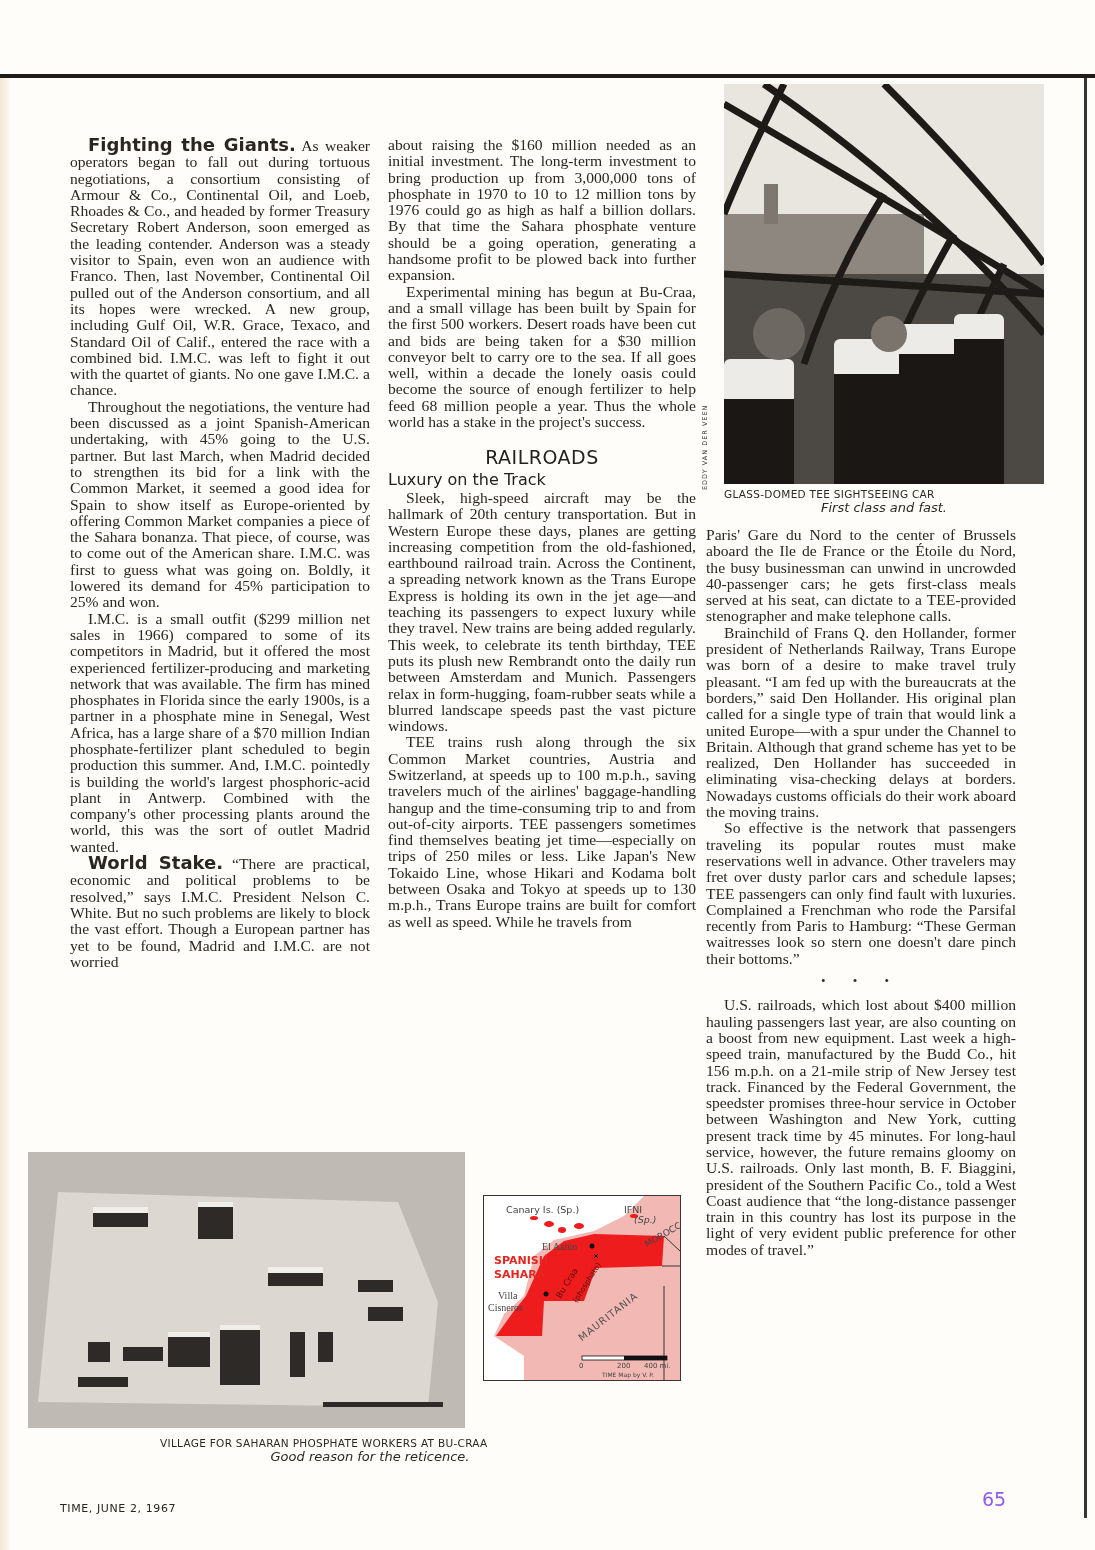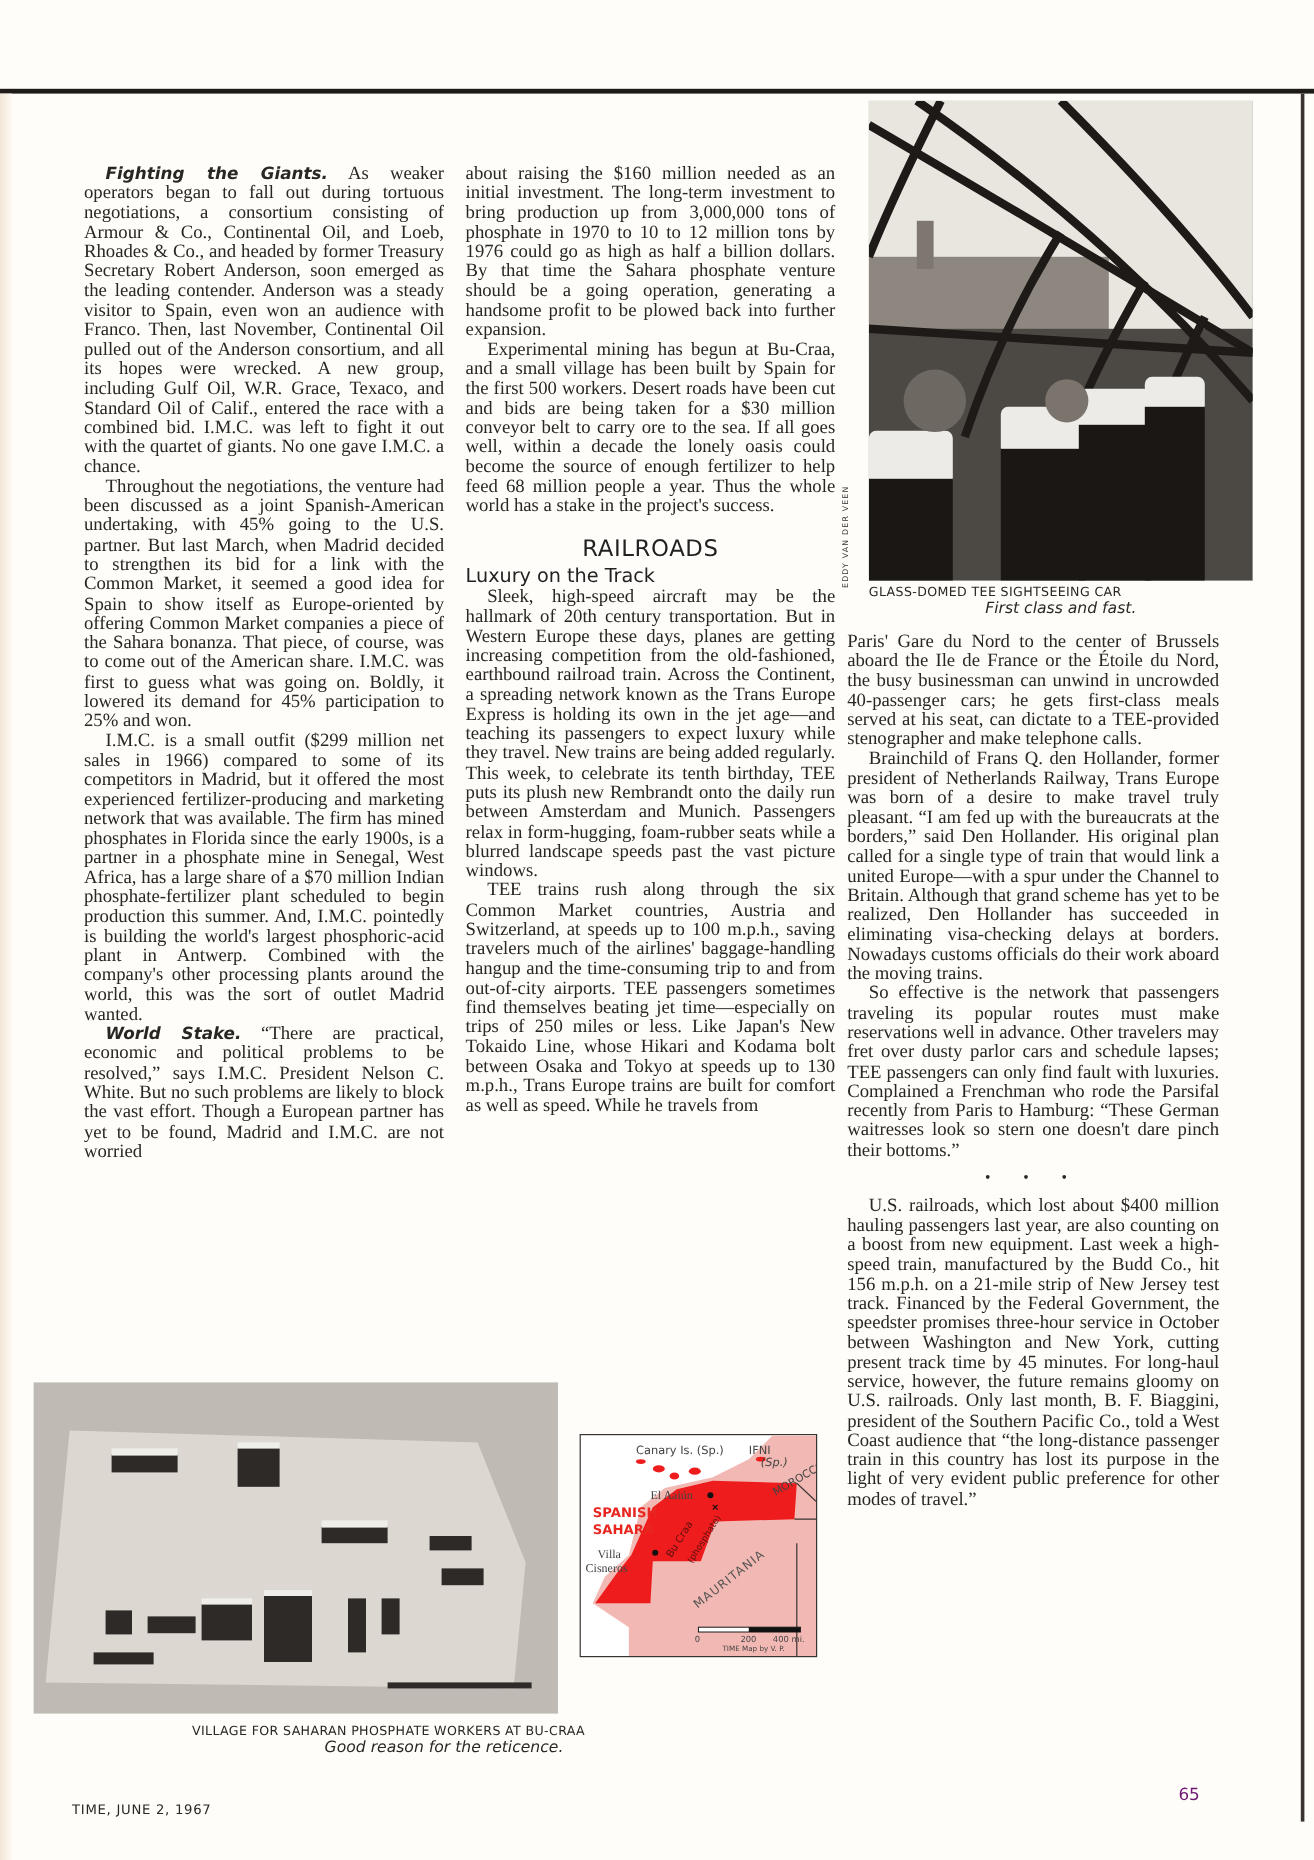--- a/index.html
+++ b/index.html
@@ -3,37 +3,37 @@
 <meta charset="utf-8">
 <style>
   html,body{margin:0;padding:0;}
   body{width:1095px;height:1550px;background:#fefdf9;position:relative;overflow:hidden;font-family:"Liberation Serif",serif;color:#2a2622;}
   .topline{position:absolute;left:0;top:74px;width:1095px;height:4px;background:#1e1b19;}
   .leftedge{position:absolute;left:0;top:78px;width:10px;height:1472px;background:linear-gradient(to right,#f3e6d6,#fdfaf4);}
   .rightedge{position:absolute;right:8px;top:78px;width:3px;height:1440px;background:#3a3430;}
   .col{position:absolute;font-size:15.6px;line-height:16.3px;text-align:justify;}
   .col p{margin:0;text-indent:18px;}
   .col p.noindent{text-indent:0;}
-  .runin{font-family:"DejaVu Sans",sans-serif;font-weight:bold;font-size:14px;font-style:italic;}
+  .runin{font-family:"DejaVu Sans",sans-serif;font-weight:bold;font-size:18px;}
   #col1{left:70px;top:137px;width:300px;}
   #col2{left:388px;top:137px;width:308px;}
   #col3{left:706px;top:527px;width:310px;}
   .section{font-family:"DejaVu Sans",sans-serif;font-size:19px;text-align:center;margin:19px 0 6px 0;letter-spacing:0.5px;color:#222;}
   .headline{font-family:"DejaVu Sans",sans-serif;font-size:16px;margin:0 0 2px 0;color:#222;}
   .dots{text-align:center;letter-spacing:12px;margin:6px 0 8px 0;font-size:13px;}
   .photo-train{position:absolute;left:724px;top:84px;width:320px;height:400px;background:#b8b3ac;overflow:hidden;}
   .credit{position:absolute;left:701px;top:390px;width:20px;height:100px;writing-mode:vertical-rl;transform:rotate(180deg);font-family:"DejaVu Sans",sans-serif;font-size:6.5px;letter-spacing:1px;color:#333;}
   .cap-title{font-family:"DejaVu Sans",sans-serif;font-size:10.5px;letter-spacing:0.3px;text-align:left;color:#2c2824;}
   .cap-sub{font-family:"DejaVu Sans",sans-serif;font-style:italic;font-size:13px;text-align:center;color:#2c2824;}
   #cap-train{position:absolute;left:724px;top:488px;width:320px;}
   .photo-village{position:absolute;left:28px;top:1152px;width:437px;height:276px;background:#c7c3bc;overflow:hidden;}
   #cap-village{position:absolute;left:160px;top:1437px;width:420px;}
   .map{position:absolute;left:483px;top:1195px;width:196px;height:184px;border:1.5px solid #3a3330;background:#fff;overflow:hidden;}
   .footer{position:absolute;left:60px;top:1487px;font-family:"DejaVu Sans",sans-serif;font-size:11px;letter-spacing:0.6px;color:#2a2622;margin-top:15px;}
-  .pageno{position:absolute;left:982px;top:1488px;font-family:"DejaVu Sans",sans-serif;font-size:14px;color:#701a75;}
+  .pageno{position:absolute;left:982px;top:1488px;font-family:"DejaVu Sans",sans-serif;font-size:19px;color:#8b5cf6;}
   .mlabel{position:absolute;font-family:"DejaVu Sans",sans-serif;white-space:nowrap;}
 </style>
 </head>
 <body>
 
 <div class="topline"></div>
 <div class="leftedge"></div>
 <div class="rightedge"></div>
 
 <div class="col" id="col1">
@@ -140,21 +140,21 @@
     </g>
     <path d="M180 40 L196 55" stroke="#3a3330" fill="none"></path>
     <path d="M178 70 L196 70" stroke="#3a3330" fill="none"></path>
     <path d="M180 90 L180 184" stroke="#3a3330" fill="none"></path>
     <circle cx="108" cy="50" r="2.5" fill="#111"></circle>
     <circle cx="62" cy="98" r="2.5" fill="#111"></circle>
     <path d="M110 58 l4 4 M114 58 l-4 4" stroke="#111"></path>
     <rect x="98" y="160" width="85" height="4" fill="#fff" stroke="#111" stroke-width="0.8"></rect>
     <rect x="140" y="160" width="43" height="4" fill="#111"></rect>
   </svg>
-  <span class="mlabel" style="left:22px;top:8px;font-size:9.5px;color:#444;margin-left:24px;">Canary Is. (Sp.)</span>
+  <span class="mlabel" style="left:22px;top:8px;font-size:9.5px;color:#444;">Canary Is. (Sp.)</span>
   <span class="mlabel" style="left:140px;top:8px;font-size:9.5px;color:#444;">IFNI</span>
   <span class="mlabel" style="left:150px;top:18px;font-size:9.5px;color:#444;font-style:italic;">(Sp.)</span>
   <span class="mlabel" style="left:158px;top:32px;font-size:9px;color:#444;transform:rotate(-30deg);">MOROCCO</span>
   <span class="mlabel" style="left:58px;top:45px;font-size:10px;color:#444;font-family:'Liberation Serif',serif;">El Aaiún</span>
   <span class="mlabel" style="left:10px;top:58px;font-size:11px;font-weight:bold;color:#e8251f;">SPANISH</span>
   <span class="mlabel" style="left:10px;top:72px;font-size:11px;font-weight:bold;color:#e8251f;">SAHARA</span>
   <span class="mlabel" style="left:66px;top:82px;font-size:8.5px;color:#5a1010;transform:rotate(-58deg);">Bu Craa</span>
   <span class="mlabel" style="left:80px;top:82px;font-size:7.5px;color:#5a1010;transform:rotate(-58deg);">(phosphate)</span>
   <span class="mlabel" style="left:14px;top:94px;font-size:10px;color:#444;font-family:'Liberation Serif',serif;text-align:right;">Villa</span>
   <span class="mlabel" style="left:4px;top:106px;font-size:10px;color:#444;font-family:'Liberation Serif',serif;">Cisneros</span>

